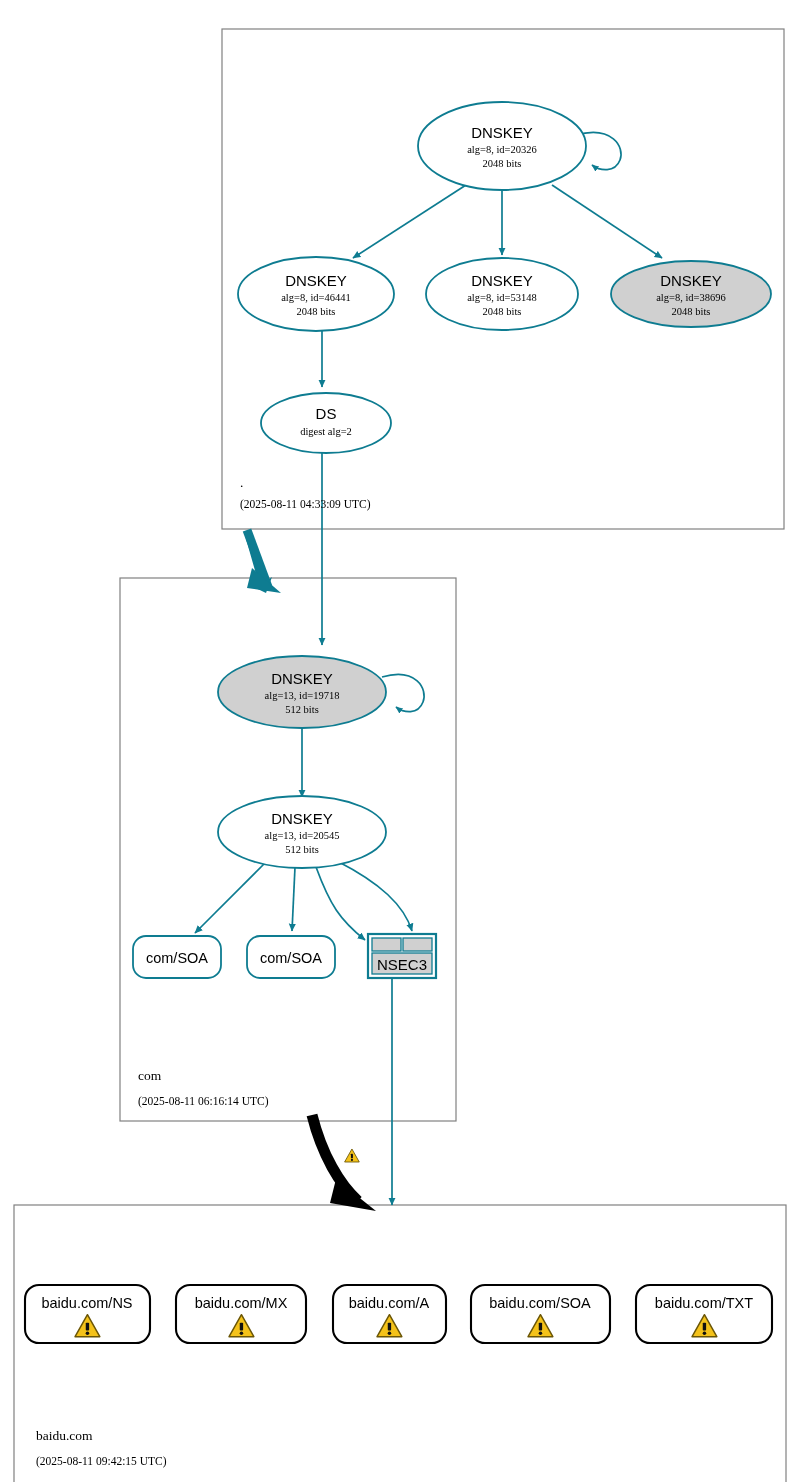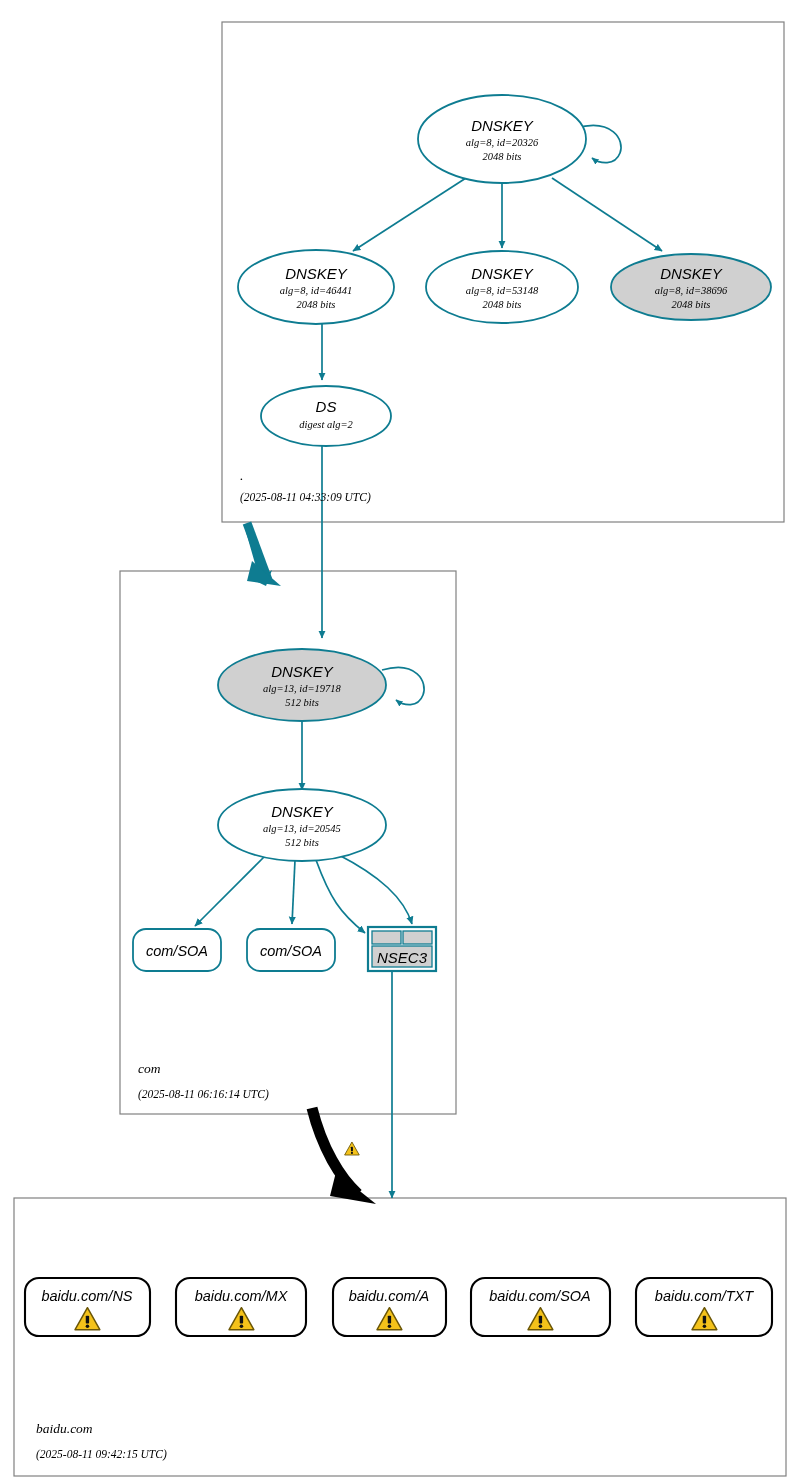--- a/index.html
+++ b/index.html
@@ -1,17 +1,17 @@
 <!DOCTYPE html>
 <html><head>
 <meta charset="utf-8">
 <style>
   html,body{margin:0;padding:0;background:#ffffff;}
   body{width:800px;height:1482px;position:relative;font-family:"Liberation Sans",sans-serif;overflow:hidden;}
-  #stage{position:absolute;left:0;top:8px;width:800px;height:1460px;font-style:italic;}
+  #stage{position:absolute;left:0;top:15px;width:800px;height:1460px;}
   svg.layer{position:absolute;left:0;top:0;width:800px;height:1482px;overflow:visible;}
   .zonebox{fill:none;stroke:#808080;stroke-width:1.2;}
   .edge{fill:none;stroke:#0e7c91;stroke-width:1.7;}
   .edge-thick{fill:#0e7c91;stroke:none;}
   .node-ell{fill:#ffffff;stroke:#0e7c91;stroke-width:1.8;}
   .node-ell-gray{fill:#d0d0d0;stroke:#0e7c91;stroke-width:1.8;}
   .node-rrect{fill:#ffffff;stroke:#0e7c91;stroke-width:1.8;}
   .node-rrect-black{fill:#ffffff;stroke:#000000;stroke-width:2.1;}
   .nsec-outer{fill:#ffffff;stroke:#0e7c91;stroke-width:2.2;}
   .nsec-cell{fill:#d0d0d0;stroke:#0e7c91;stroke-width:1.3;}

